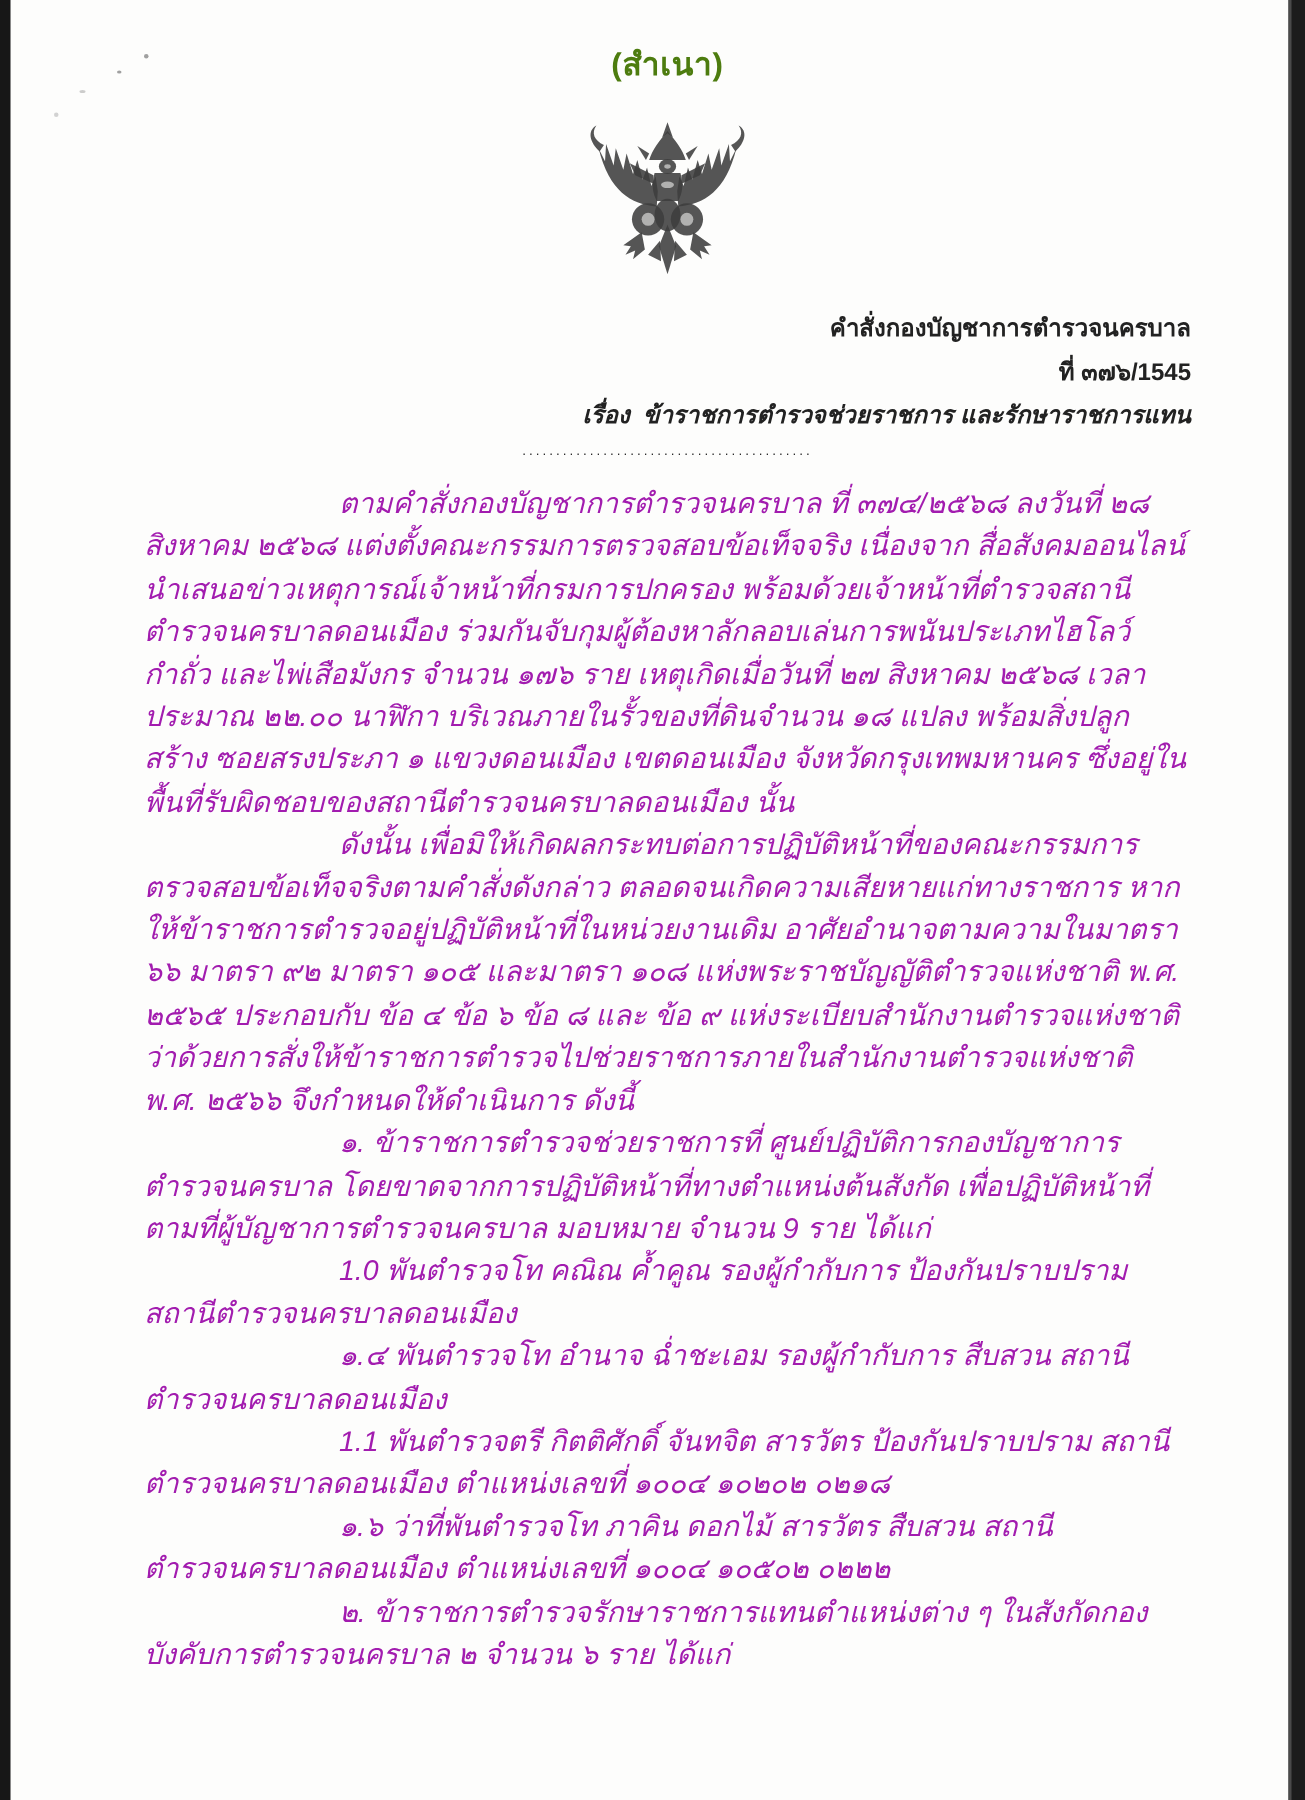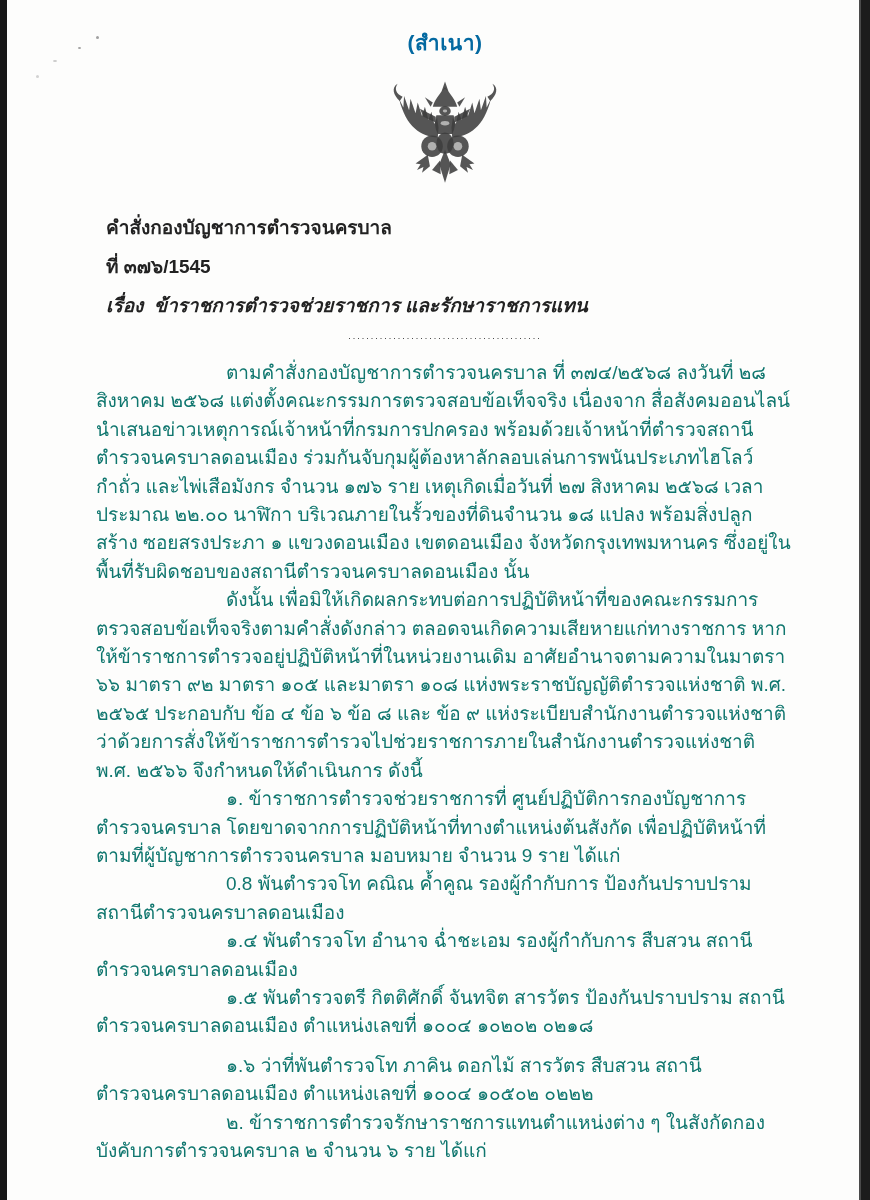--- a/index.html
+++ b/index.html
@@ -14,40 +14,40 @@
   }
   .edge{position:absolute;top:0;height:100%;background:#171717;}
   .edge-left{left:0;width:7px;}
   .edge-right{right:0;width:9px;background:#1c1c1c;border-left:2px solid #4a4a4a;}
   .speck{position:absolute;border-radius:50%;background:#6f6f6f;opacity:.65;}
 
   .content{
     position:absolute;left:96px;top:26px;width:698px;
   }
   .copy-label{
-    text-align:center;font-size:21px;font-weight:700;color:#0369a1;
+    text-align:center;font-size:21px;font-weight:700;color:#4d7c0f;
     letter-spacing:.5px;margin:0;
   }
   .emblem-wrap{width:158px;margin:6px auto 2px;}
   .emblem-wrap svg{display:block;width:158px;height:138px;}
   .title-line{
-    text-align:left;font-weight:700;color:#222;margin:10px;
-    font-size:19px;line-height:29px;
+    text-align:right;font-weight:700;color:#222;margin:0;
+    font-size:16px;line-height:29px;
   }
   .subject-line{white-space:pre-wrap;font-style:italic;}
   .divider{
     text-align:center;font-size:9px;letter-spacing:2px;color:#2a2a2a;
     margin:2px 0 0;line-height:12px;
   }
   .body-text{margin-top:17px;}
   .para{
-    margin:0;font-size:19px;line-height:28.4px;color:#0f766e;
-    text-indent:130px;text-align:left;overflow-wrap:break-word;
+    margin:0;font-size:19px;line-height:28.4px;color:#a21caf;
+    text-indent:130px;text-align:left;overflow-wrap:break-word;font-style:italic;
   }
-  .gap-sm{margin-top:11px;}
+  .gap-sm{}
 </style>
 </head>
 <body>
 
 <div class="page">
 
   <div class="edge edge-left"></div>
   <div class="edge edge-right"></div>
 
   <div class="speck" style="left:96px;top:36px;width:3px;height:3px;"></div>
@@ -108,22 +108,22 @@
 
     <p class="title-line">คำสั่งกองบัญชาการตำรวจนครบาล</p>
     <p class="title-line">ที่ ๓๗๖/1545</p>
     <p class="title-line subject-line">เรื่อง  ข้าราชการตำรวจช่วยราชการ และรักษาราชการแทน</p>
     <p class="divider">...........................................</p>
 
     <div class="body-text">
       <p class="para">ตามคำสั่งกองบัญชาการตำรวจนครบาล ที่ ๓๗๔/๒๕๖๘ ลงวันที่ ๒๘ สิงหาคม ๒๕๖๘ แต่งตั้งคณะกรรมการตรวจสอบข้อเท็จจริง เนื่องจาก สื่อสังคมออนไลน์ นำเสนอข่าวเหตุการณ์เจ้าหน้าที่กรมการปกครอง พร้อมด้วยเจ้าหน้าที่ตำรวจสถานีตำรวจนครบาลดอนเมือง ร่วมกันจับกุมผู้ต้องหาลักลอบเล่นการพนันประเภทไฮโลว์ กำถั่ว และไพ่เสือมังกร จำนวน ๑๗๖ ราย เหตุเกิดเมื่อวันที่ ๒๗ สิงหาคม ๒๕๖๘ เวลาประมาณ ๒๒.๐๐ นาฬิกา บริเวณภายในรั้วของที่ดินจำนวน ๑๘ แปลง พร้อมสิ่งปลูกสร้าง ซอยสรงประภา ๑ แขวงดอนเมือง เขตดอนเมือง จังหวัดกรุงเทพมหานคร ซึ่งอยู่ในพื้นที่รับผิดชอบของสถานีตำรวจนครบาลดอนเมือง  นั้น</p>
       <p class="para">ดังนั้น เพื่อมิให้เกิดผลกระทบต่อการปฏิบัติหน้าที่ของคณะกรรมการตรวจสอบข้อเท็จจริงตามคำสั่งดังกล่าว ตลอดจนเกิดความเสียหายแก่ทางราชการ หากให้ข้าราชการตำรวจอยู่ปฏิบัติหน้าที่ในหน่วยงานเดิม อาศัยอำนาจตามความในมาตรา ๖๖ มาตรา ๙๒ มาตรา ๑๐๕ และมาตรา ๑๐๘ แห่งพระราชบัญญัติตำรวจแห่งชาติ พ.ศ. ๒๕๖๕ ประกอบกับ ข้อ ๔ ข้อ ๖ ข้อ ๘ และ ข้อ ๙ แห่งระเบียบสำนักงานตำรวจแห่งชาติว่าด้วยการสั่งให้ข้าราชการตำรวจไปช่วยราชการภายในสำนักงานตำรวจแห่งชาติ พ.ศ. ๒๕๖๖ จึงกำหนดให้ดำเนินการ ดังนี้</p>
       <p class="para">๑. ข้าราชการตำรวจช่วยราชการที่ ศูนย์ปฏิบัติการกองบัญชาการตำรวจนครบาล โดยขาดจากการปฏิบัติหน้าที่ทางตำแหน่งต้นสังกัด เพื่อปฏิบัติหน้าที่ตามที่ผู้บัญชาการตำรวจนครบาล มอบหมาย จำนวน 9 ราย ได้แก่</p>
-      <p class="para">0.8 พันตำรวจโท คณิณ ค้ำคูณ รองผู้กำกับการ ป้องกันปราบปราม สถานีตำรวจนครบาลดอนเมือง</p>
+      <p class="para">1.0 พันตำรวจโท คณิณ ค้ำคูณ รองผู้กำกับการ ป้องกันปราบปราม สถานีตำรวจนครบาลดอนเมือง</p>
       <p class="para">๑.๔ พันตำรวจโท อำนาจ ฉ่ำชะเอม รองผู้กำกับการ สืบสวน สถานีตำรวจนครบาลดอนเมือง</p>
-      <p class="para">๑.๕ พันตำรวจตรี กิตติศักดิ์ จันทจิต สารวัตร ป้องกันปราบปราม สถานีตำรวจนครบาลดอนเมือง ตำแหน่งเลขที่ ๑๐๐๔ ๑๐๒๐๒ ๐๒๑๘</p>
+      <p class="para">1.1 พันตำรวจตรี กิตติศักดิ์ จันทจิต สารวัตร ป้องกันปราบปราม สถานีตำรวจนครบาลดอนเมือง ตำแหน่งเลขที่ ๑๐๐๔ ๑๐๒๐๒ ๐๒๑๘</p>
       <p class="para gap-sm">๑.๖ ว่าที่พันตำรวจโท ภาคิน ดอกไม้ สารวัตร สืบสวน สถานีตำรวจนครบาลดอนเมือง ตำแหน่งเลขที่ ๑๐๐๔ ๑๐๕๐๒ ๐๒๒๒</p>
       <p class="para">๒. ข้าราชการตำรวจรักษาราชการแทนตำแหน่งต่าง ๆ ในสังกัดกองบังคับการตำรวจนครบาล ๒ จำนวน ๖ ราย ได้แก่</p>
 
     </div>
 
   </div>
 </div>
 
 </body></html>

